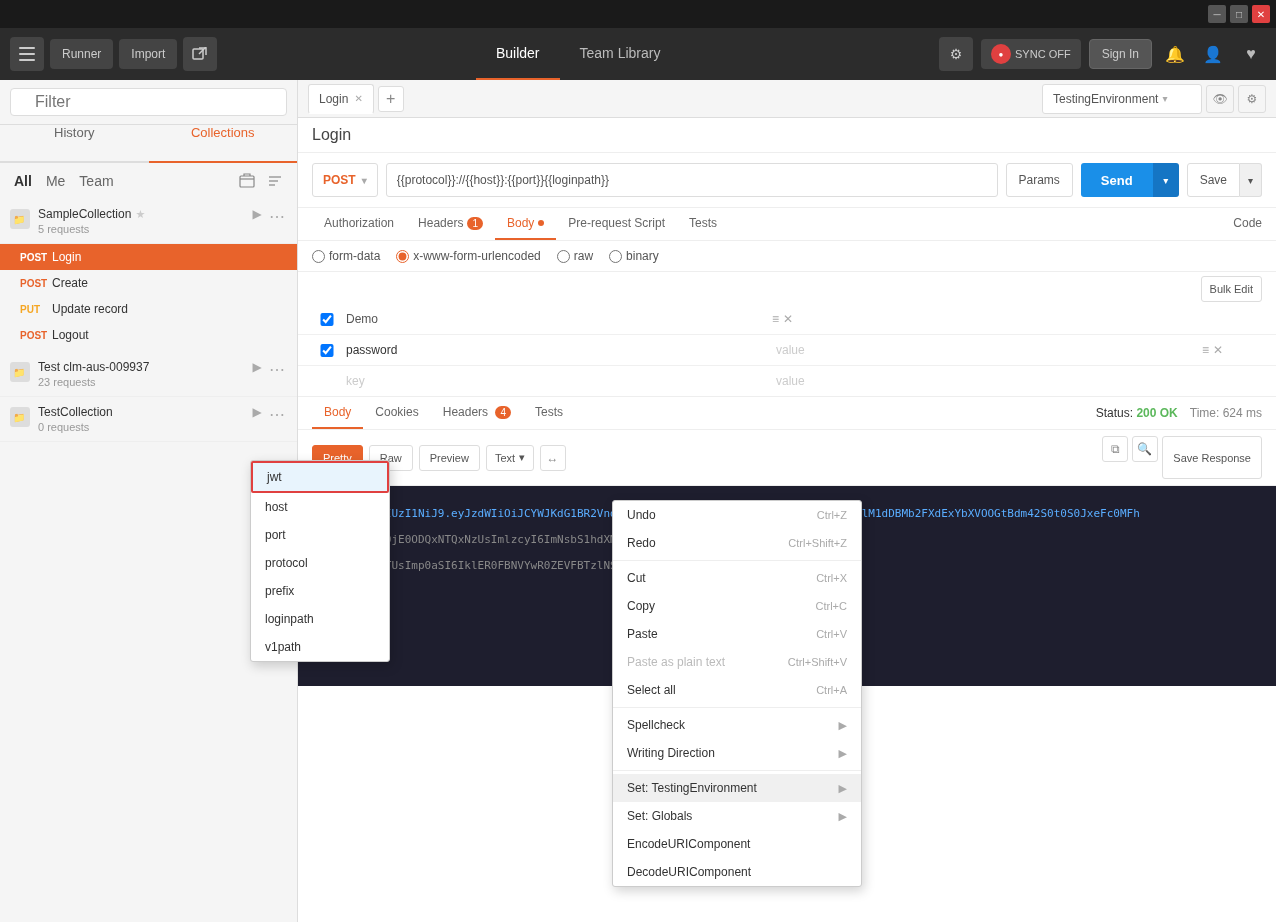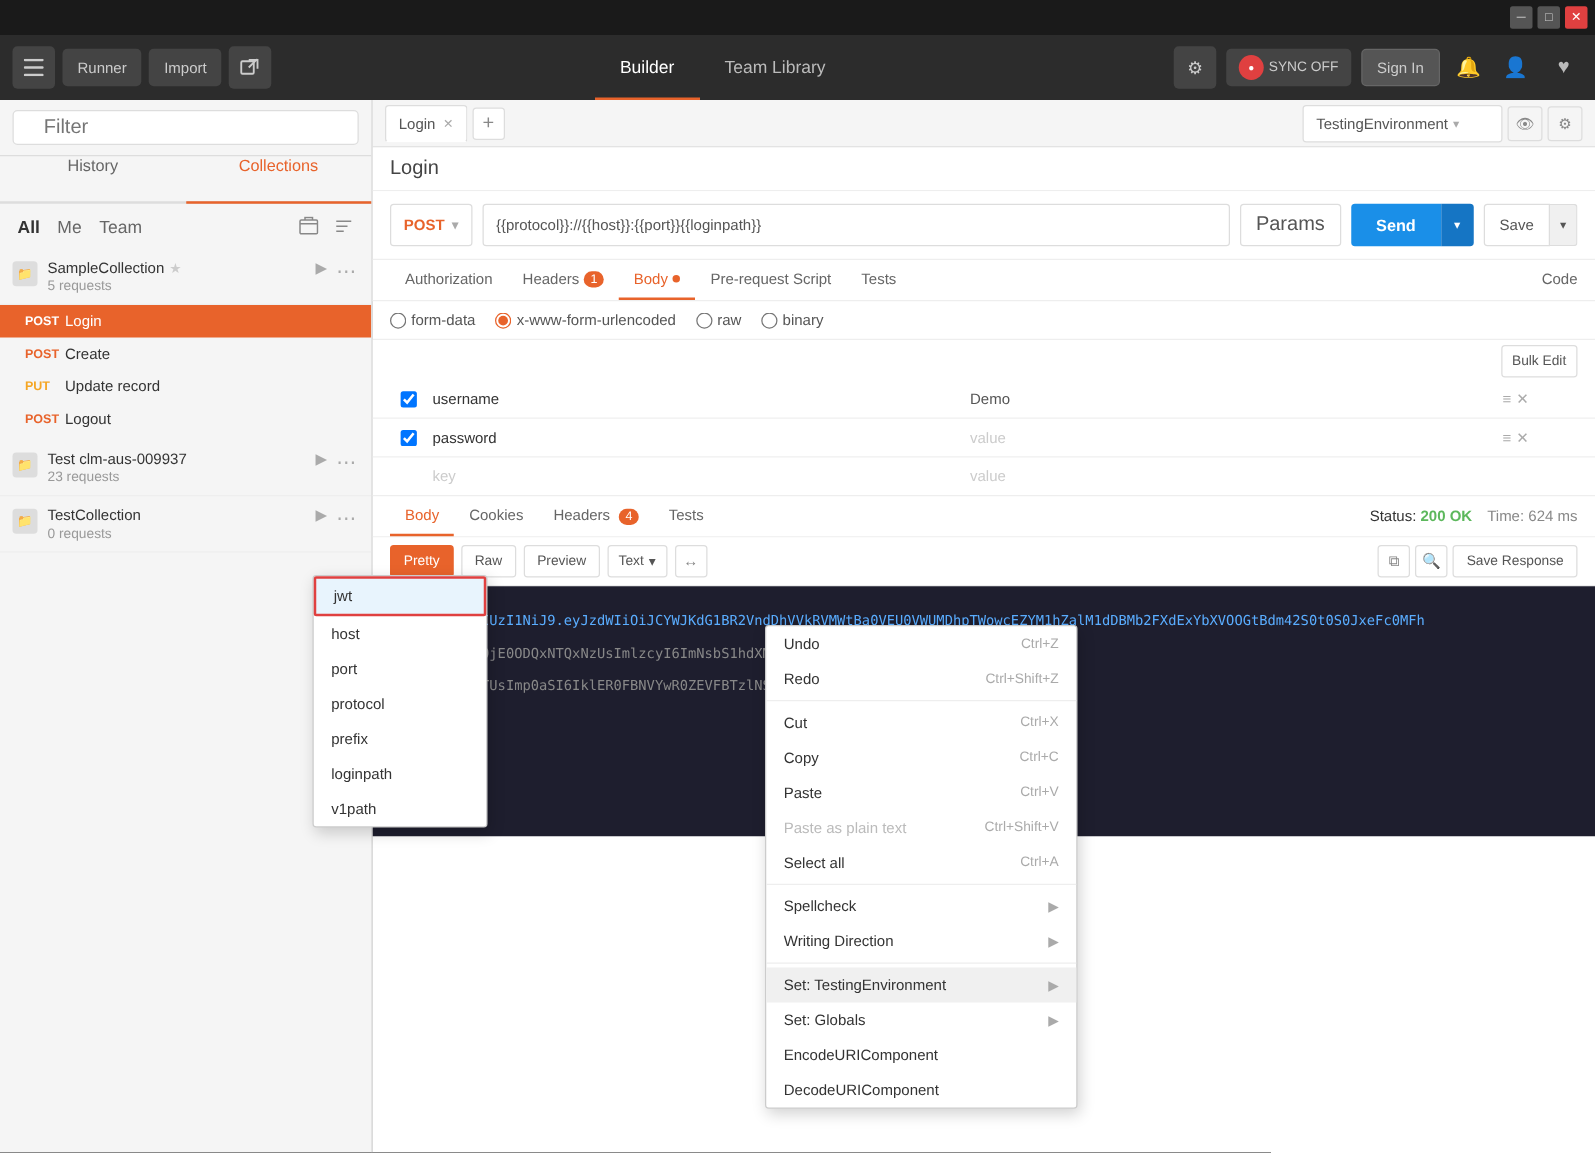--- a/index.html
+++ b/index.html
@@ -70,21 +70,21 @@
     .req-tab { display: flex; align-items: center; height: 30px; padding: 0 10px; background: #fff; border: 1px solid #ddd; border-radius: 3px; font-size: 12px; color: #555; cursor: pointer; gap: 6px; }
     .req-tab.active { background: #fff; border-bottom-color: #fff; }
     .req-tab-close { color: #aaa; font-size: 10px; cursor: pointer; }
     .req-tab-add { width: 26px; height: 26px; border: 1px solid #ddd; border-radius: 3px; background: #fff; display: flex; align-items: center; justify-content: center; cursor: pointer; color: #888; font-size: 16px; }
 
     .request-title { padding: 8px 14px; font-size: 16px; color: #444; border-bottom: 1px solid #eee; background: #fff; }
 
     .request-config { display: flex; align-items: center; padding: 10px 14px; gap: 8px; border-bottom: 1px solid #eee; background: #fff; }
     .method-selector { display: flex; align-items: center; gap: 2px; height: 34px; padding: 0 10px; border: 1px solid #ddd; border-radius: 3px; color: #e8632b; font-size: 13px; font-weight: 600; cursor: pointer; background: #fff; }
     .url-input { flex: 1; height: 34px; border: 1px solid #ddd; border-radius: 3px; padding: 0 10px; font-size: 12px; color: #555; }
-    .params-btn { height: 34px; padding: 0 12px; background: #fff; border: 1px solid #ddd; border-radius: 3px; color: #555; font-size: 16px; cursor: pointer; }
+    .params-btn { height: 34px; padding: 0 12px; background: #fff; border: 1px solid #ddd; border-radius: 3px; color: #555; font-size: 12px; cursor: pointer; }
     .send-btn-group { display: flex; height: 34px; }
     .send-btn { height: 34px; padding: 0 20px; background: #1a8fe8; border: none; border-radius: 3px 0 0 3px; color: #fff; font-size: 13px; font-weight: 600; cursor: pointer; }
     .send-dropdown { width: 26px; height: 34px; background: #1575c4; border: none; border-radius: 0 3px 3px 0; color: #fff; cursor: pointer; display: flex; align-items: center; justify-content: center; font-size: 10px; }
     .save-btn-group { display: flex; height: 34px; }
     .save-btn { height: 34px; padding: 0 12px; background: #fff; border: 1px solid #ddd; border-radius: 3px 0 0 3px; color: #555; font-size: 12px; cursor: pointer; }
     .save-dropdown { width: 22px; height: 34px; background: #f0f0f0; border: 1px solid #ddd; border-left: none; border-radius: 0 3px 3px 0; color: #555; cursor: pointer; display: flex; align-items: center; justify-content: center; font-size: 10px; }
 
     .request-subtabs { display: flex; padding: 0 14px; border-bottom: 1px solid #eee; background: #fff; }
     .subtab { padding: 8px 12px; font-size: 12px; color: #666; cursor: pointer; border-bottom: 2px solid transparent; display: flex; align-items: center; gap: 4px; }
     .subtab.active { color: #e8632b; border-bottom: 2px solid #e8632b; }
@@ -98,21 +98,21 @@
     .param-action { background: transparent; border: none; cursor: pointer; color: #aaa; font-size: 12px; }
     .bulk-edit-btn { height: 26px; padding: 0 8px; background: #fff; border: 1px solid #ddd; border-radius: 3px; color: #555; font-size: 11px; cursor: pointer; }
     .response-tab { padding: 8px 12px; font-size: 12px; color: #666; cursor: pointer; border-bottom: 2px solid transparent; }
     .response-tab.active { color: #e8632b; border-bottom: 2px solid #e8632b; }
     .status-200 { color: #5cb85c; font-weight: 600; }
     .time-info { color: #888; }
     .view-btn { height: 26px; padding: 0 10px; border: 1px solid #ddd; border-radius: 3px; background: #fff; font-size: 11px; color: #555; cursor: pointer; }
     .view-btn.active { background: #e8632b; color: #fff; border-color: #e8632b; }
     .format-select { display: flex; align-items: center; gap: 4px; height: 26px; padding: 0 8px; border: 1px solid #ddd; border-radius: 3px; background: #fff; font-size: 11px; color: #555; cursor: pointer; }
     .resp-icon-btn { width: 26px; height: 26px; background: transparent; border: 1px solid #ddd; border-radius: 3px; cursor: pointer; display: flex; align-items: center; justify-content: center; color: #888; font-size: 12px; }
-    .save-resp-btn { height: 26px; padding: 0 10px; border: 1px solid #ddd; border-radius: 3px; background: #fff; font-size: 11px; color: #555; cursor: pointer; }
+    .save-resp-btn { height: 43px; padding: 0 10px; border: 1px solid #ddd; border-radius: 3px; background: #fff; font-size: 11px; color: #555; cursor: pointer; }
 
     .response-body { padding: 8px 14px; background: #1e1e2e; font-family: monospace; font-size: 11px; color: #aaa; min-height: 140px; overflow: auto; position: relative; }
     .line-num { display: inline-block; width: 24px; color: #666; user-select: none; }
     .jwt-text { color: #5aadff; word-break: break-all; display: block; white-space: pre-wrap; }
     .env-select { display: flex; align-items: center; gap: 4px; height: 30px; padding: 0 10px; border: 1px solid #ddd; border-radius: 3px; background: #fff; font-size: 12px; color: #555; cursor: pointer; min-width: 160px; }
     .env-select-caret { color: #aaa; font-size: 10px; }
     .env-eye { width: 28px; height: 28px; background: transparent; border: 1px solid #ddd; border-radius: 3px; display: flex; align-items: center; justify-content: center; cursor: pointer; color: #888; }
     .env-gear { width: 28px; height: 28px; background: transparent; border: 1px solid #ddd; border-radius: 3px; display: flex; align-items: center; justify-content: center; cursor: pointer; color: #888; }
     .context-menu { position: absolute; top: 500px; left: 612px; width: 250px; background: #fff; border: 1px solid #ccc; border-radius: 3px; box-shadow: 2px 4px 12px rgba(0,0,0,0.18); z-index: 200; }
     .ctx-item { display: flex; align-items: center; justify-content: space-between; padding: 7px 14px; font-size: 12px; color: #333; cursor: pointer; }
@@ -360,21 +360,20 @@
       </div>
 
       <div style="background:#fff;">
 
         <div style="display:flex;justify-content:flex-end;padding:4px 14px 2px;">
           <button class="bulk-edit-btn">Bulk Edit</button>
         </div>
 
         <div style="display:grid;grid-template-columns:30px 1fr 1fr 60px;padding:4px 14px;border-bottom:1px solid #f0f0f0;align-items:center;">
           <input type="checkbox" checked="" style="">
-          <span style="font-size:12px;color:#333;padding:4px;">username</span>
           <span style="font-size:12px;color:#555;padding:4px;">Demo</span>
           <div style="display:flex;gap:4px;align-items:center;">
             <button class="param-action">≡</button>
             <button class="param-action">✕</button>
           </div>
         </div>
 
         <div style="display:grid;grid-template-columns:30px 1fr 1fr 60px;padding:4px 14px;border-bottom:1px solid #f0f0f0;align-items:center;">
           <input type="checkbox" checked="" style="">
           <span style="font-size:12px;color:#333;padding:4px;">password</span>

